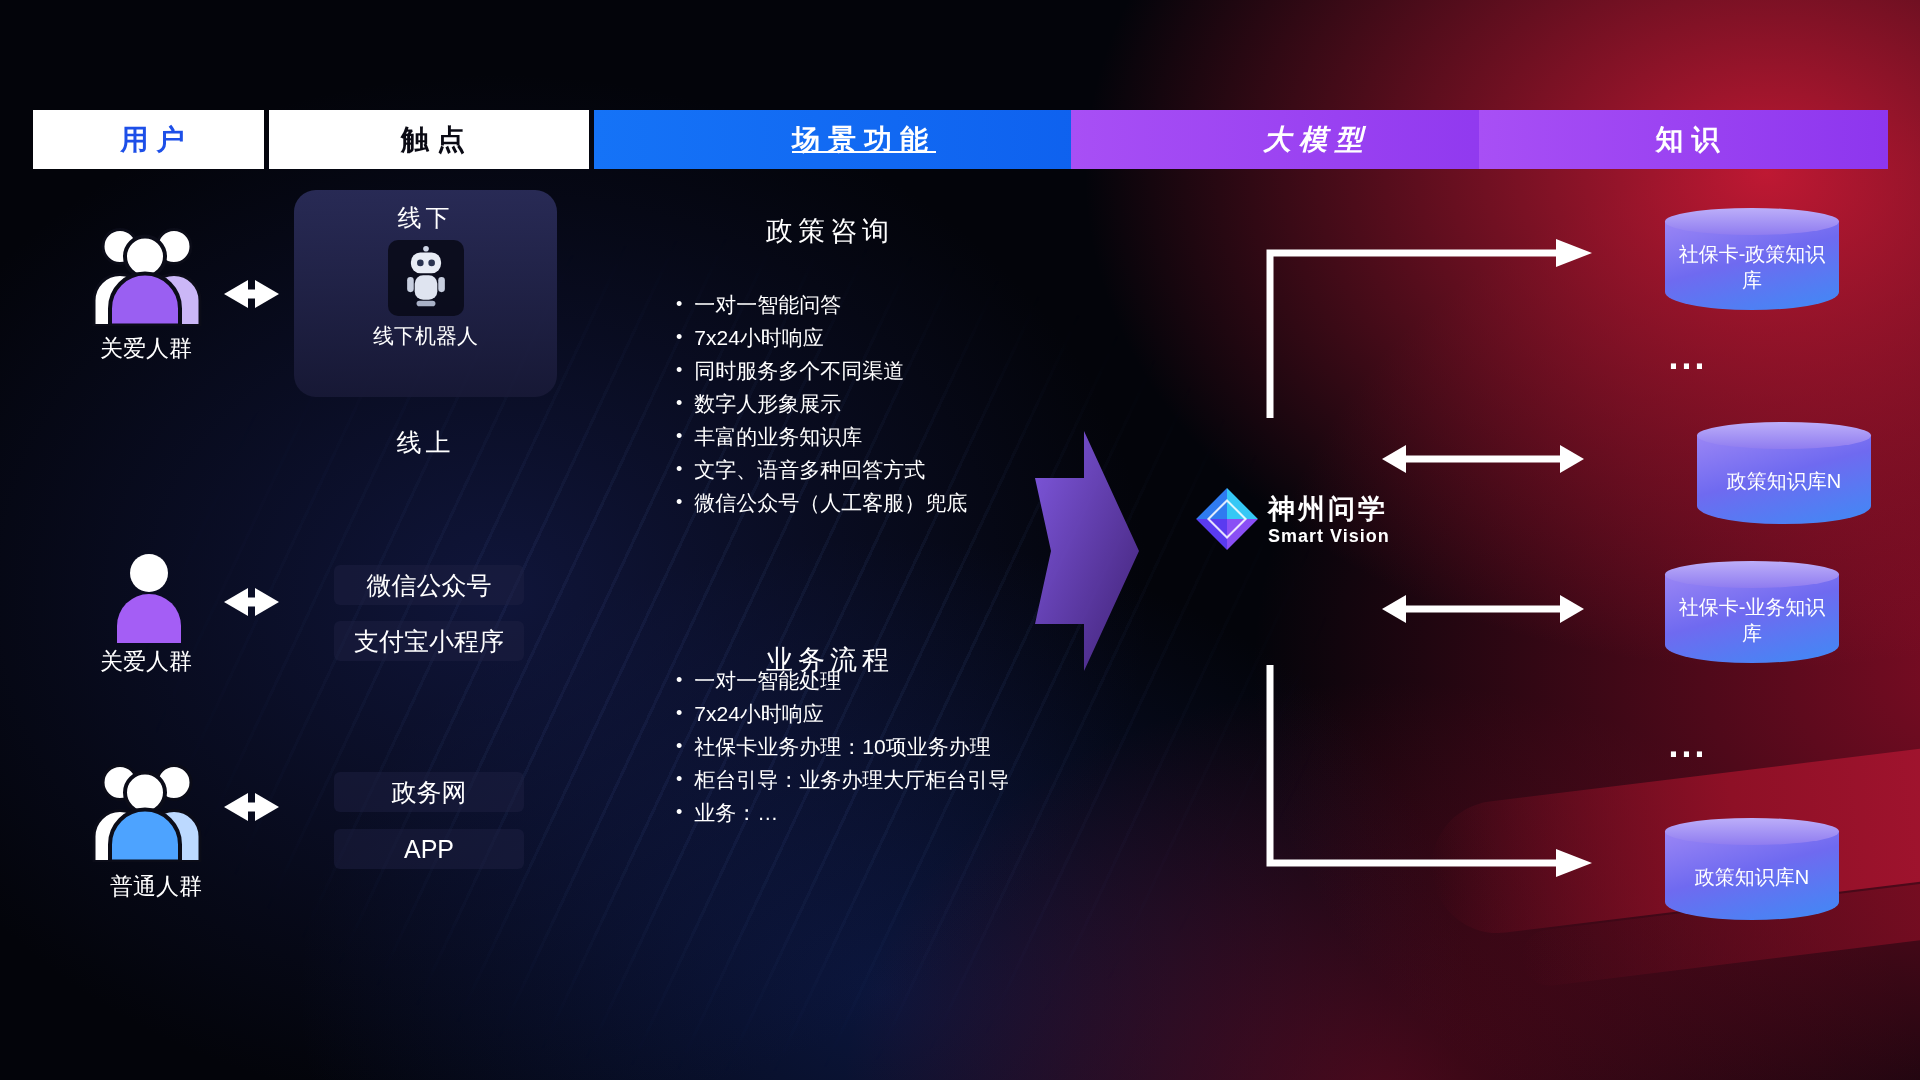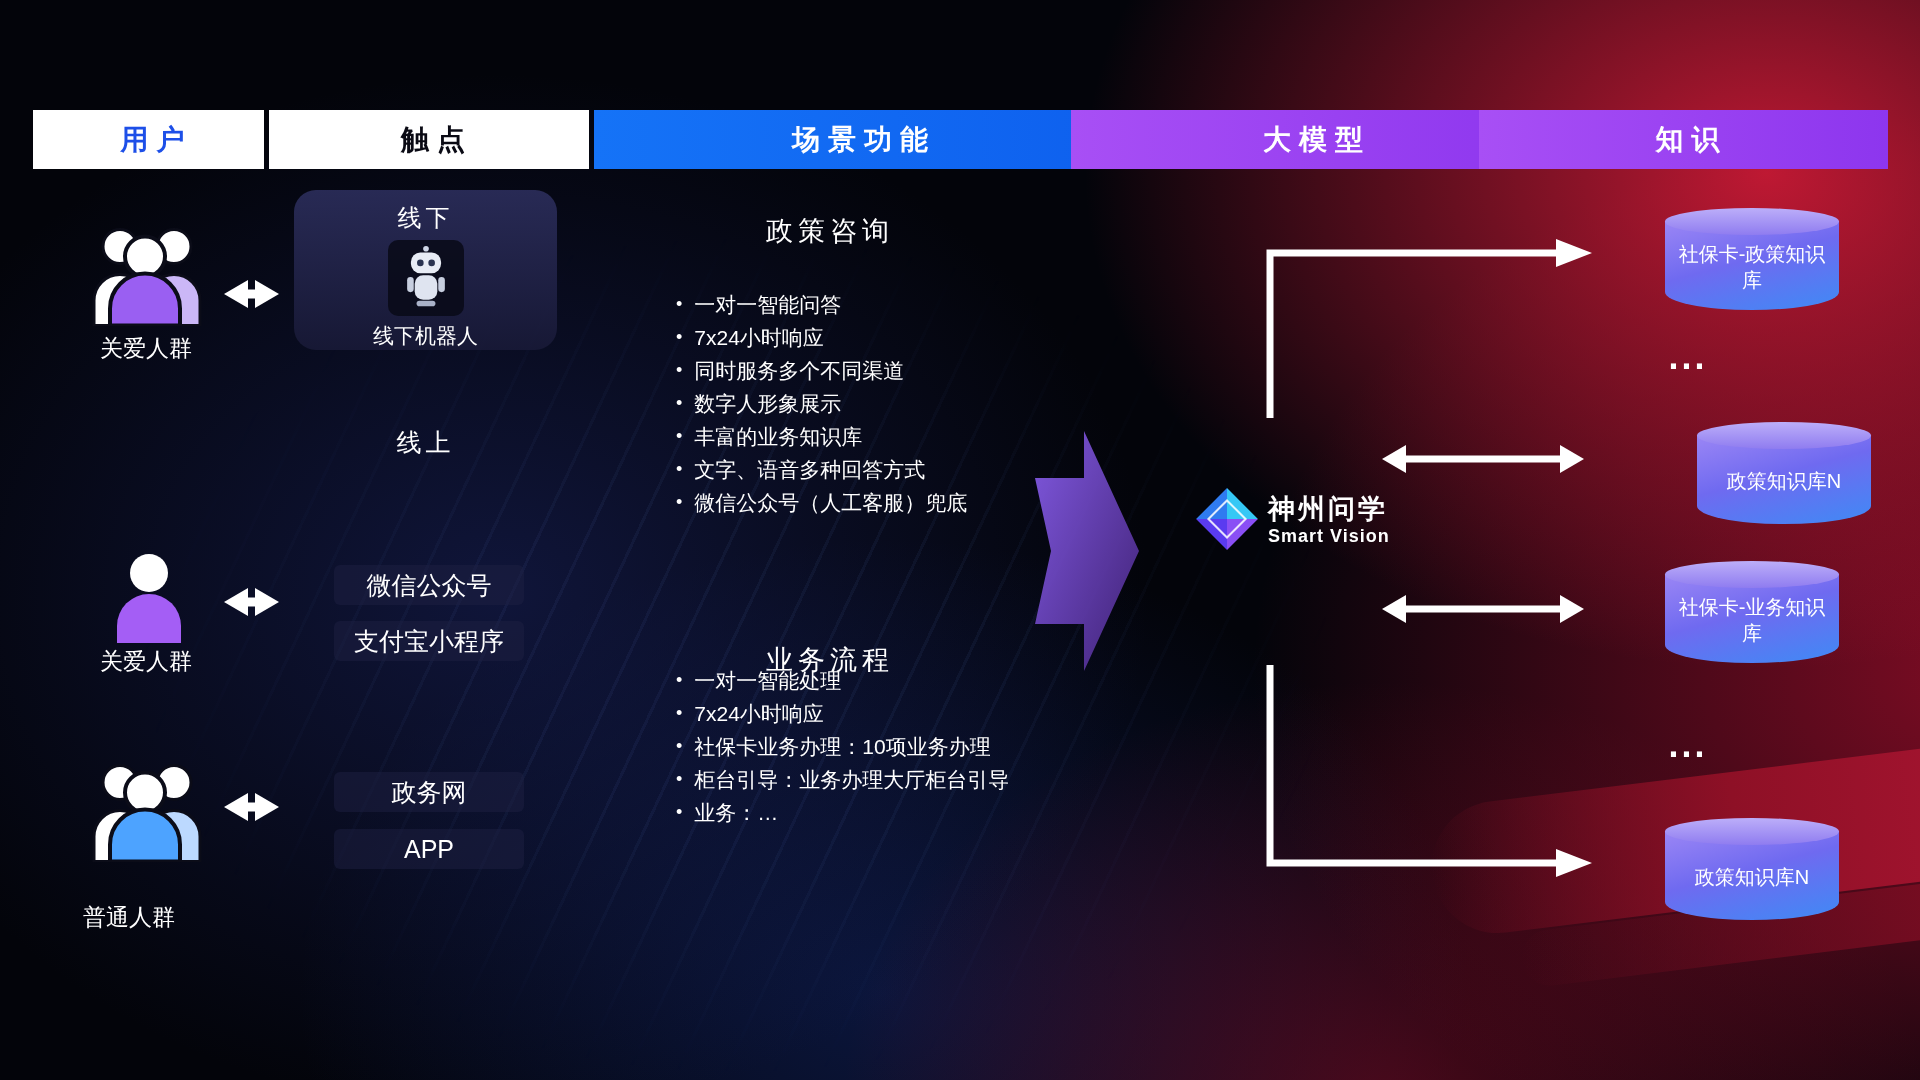--- a/index.html
+++ b/index.html
@@ -23,29 +23,29 @@
   .red-band { position:absolute; z-index:1; }
   .band1 { left:1430px; top:775px; width:560px; height:132px; border-radius:70px 0 0 70px;
            background:linear-gradient(90deg, rgba(130,12,34,0), #8e1026 55%, #a51430); transform:rotate(-7deg); }
   .band2 { left:1520px; top:905px; width:460px; height:56px; border-radius:40px 0 0 40px;
            background:linear-gradient(90deg, rgba(110,10,28,0), #7a0d22); transform:rotate(-7deg); }
 
   .hdr { position:absolute; top:110px; height:59px; z-index:5; display:flex; align-items:center; justify-content:center;
          font-size:28px; font-weight:bold; letter-spacing:8px; padding-left:16px; }
   .hdr-user  { left:33px;  width:231px; background:#ffffff; color:#1d4fe8; }
   .hdr-touch { left:269px; width:320px; background:#ffffff; color:#0a0a14; }
-  .hdr-scene { left:594px; width:524px; background:linear-gradient(90deg,#1573f7,#0e60ee); color:#fff; }
-  .hdr-model { left:1071px; width:476px; background:linear-gradient(90deg,#a84ff5,#8d36ee); color:#fff; }
+  .hdr-scene { left:594px; width:524px; background:linear-gradient(90deg,#1573f7,#0e60ee); color:#fff;text-decoration:underline; }
+  .hdr-model { left:1071px; width:476px; background:linear-gradient(90deg,#a84ff5,#8d36ee); color:#fff;font-style:italic; }
   .hdr-know  { left:1479px; width:409px; background:linear-gradient(90deg,#a84ff5,#8d36ee); color:#fff; }
 
   .label { position:absolute; z-index:5; color:#fff; text-align:center; }
   .user-label { width:180px; font-size:23px; }
   .icon-wrap { position:absolute; z-index:5; }
 
-  .touch-card { position:absolute; left:294px; top:190px; width:263px; height:160px; z-index:5;
+  .touch-card { position:absolute; left:294px; top:190px; width:263px; height:207px; z-index:5;
     background:linear-gradient(180deg, rgba(46,48,96,0.85), rgba(25,26,56,0.85));
     border-radius:22px; display:flex; flex-direction:column; align-items:center; padding-top:12px; gap:6px; }
   .tc-title { color:#fff; font-size:24px; letter-spacing:4px; }
   .robot-box { width:76px; height:76px; background:rgba(8,9,22,0.85); border-radius:10px;
                display:flex; align-items:center; justify-content:center; }
   .tc-sub { color:#fff; font-size:21px; }
 
   .pill { position:absolute; left:334px; width:190px; height:40px; line-height:40px; z-index:5;
           background:rgba(30,32,66,0.5); border-radius:6px; color:#fff; font-size:25px; text-align:center; }
 
@@ -112,21 +112,21 @@
   <div class="icon-wrap" style="left:82px; top:756px;">
     <svg width="130" height="106" viewBox="0 0 130 105">
       <circle cx="38" cy="26" r="17" fill="#ffffff" stroke="#0b0c18" stroke-width="3"></circle>
       <path d="M12 105 v-25 a26 26 0 0 1 52 0 v25 z" fill="#ffffff" stroke="#0b0c18" stroke-width="3"></path>
       <circle cx="92" cy="26" r="17" fill="#ffffff" stroke="#0b0c18" stroke-width="3"></circle>
       <path d="M66 105 v-25 a26 26 0 0 1 52 0 v25 z" fill="#bcd9ff" stroke="#0b0c18" stroke-width="3"></path>
       <circle cx="63" cy="36" r="20" fill="#ffffff" stroke="#0b0c18" stroke-width="4"></circle>
       <path d="M28 105 v-17 a35 35 0 0 1 70 0 v17 z" fill="#4da3ff" stroke="#0b0c18" stroke-width="4"></path>
     </svg>
   </div>
-  <div class="label user-label" style="left:39px; top:871px;margin-top:31px;">普通人群</div>
+  <div class="label user-label" style="left:66px; top:871px;">普通人群</div>
 
   <div class="touch-card">
     <div class="tc-title">线下</div>
     <div class="robot-box">
       <span>
         <svg width="50" height="66" viewBox="0 0 52 70">
           <circle cx="26" cy="4" r="3" fill="#cfd6e6"></circle>
           <rect x="10" y="8" width="32" height="22" rx="10" fill="#e8ecf5"></rect>
           <circle cx="20" cy="19" r="3.5" fill="#2a3350"></circle>
           <circle cx="32" cy="19" r="3.5" fill="#2a3350"></circle>

